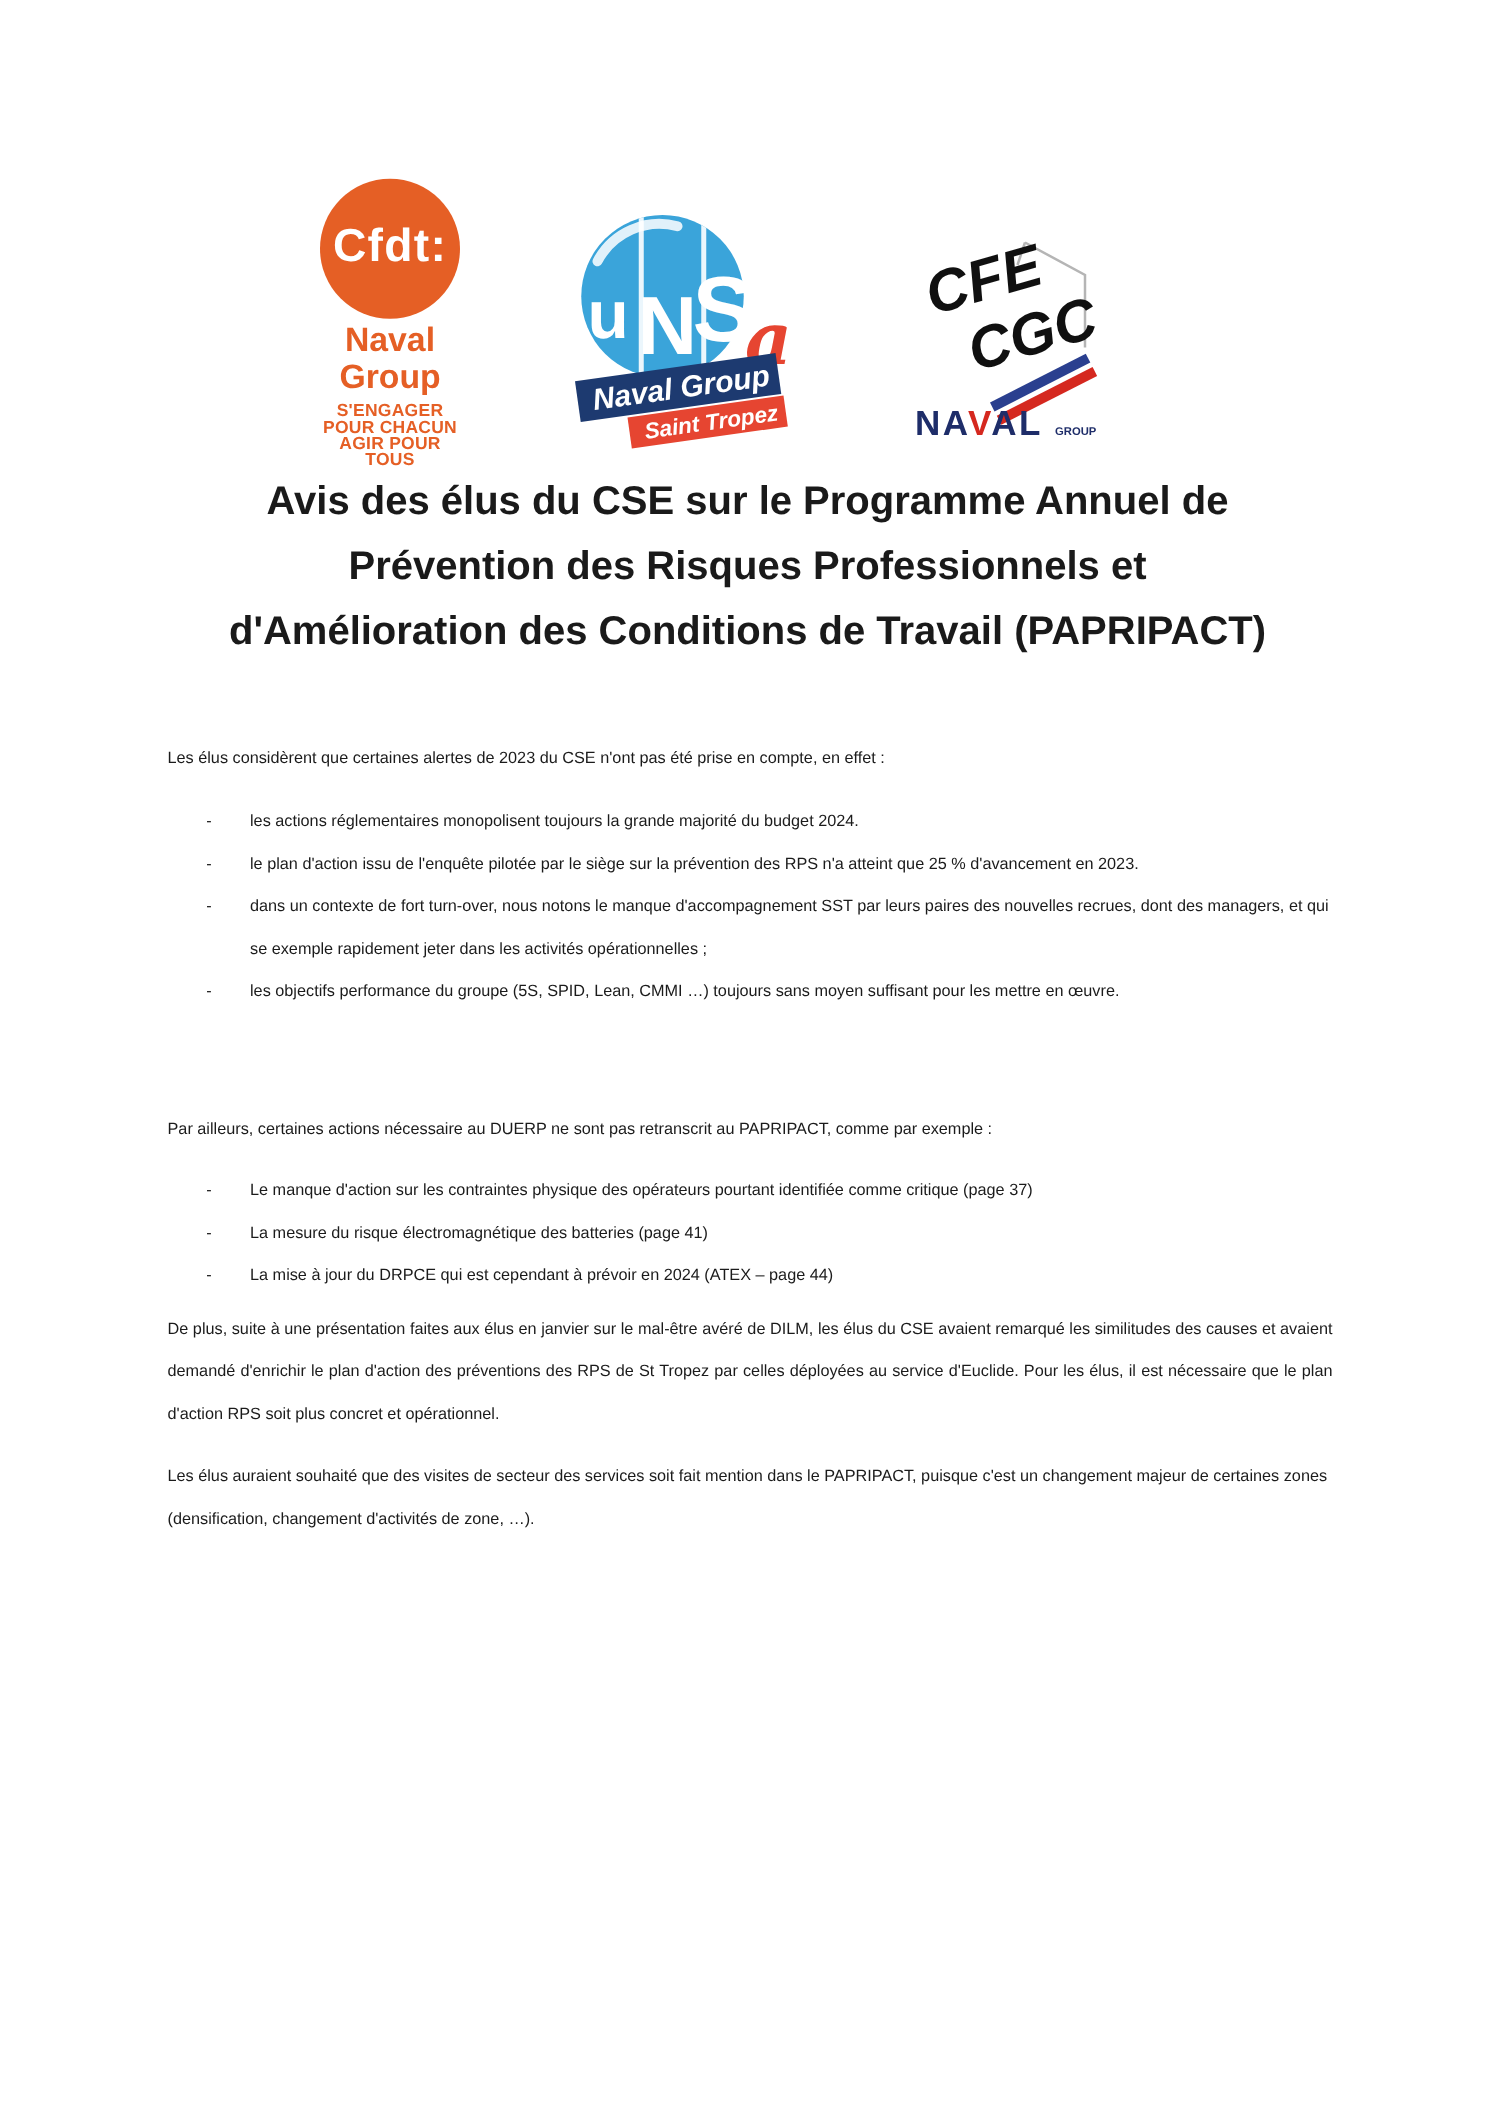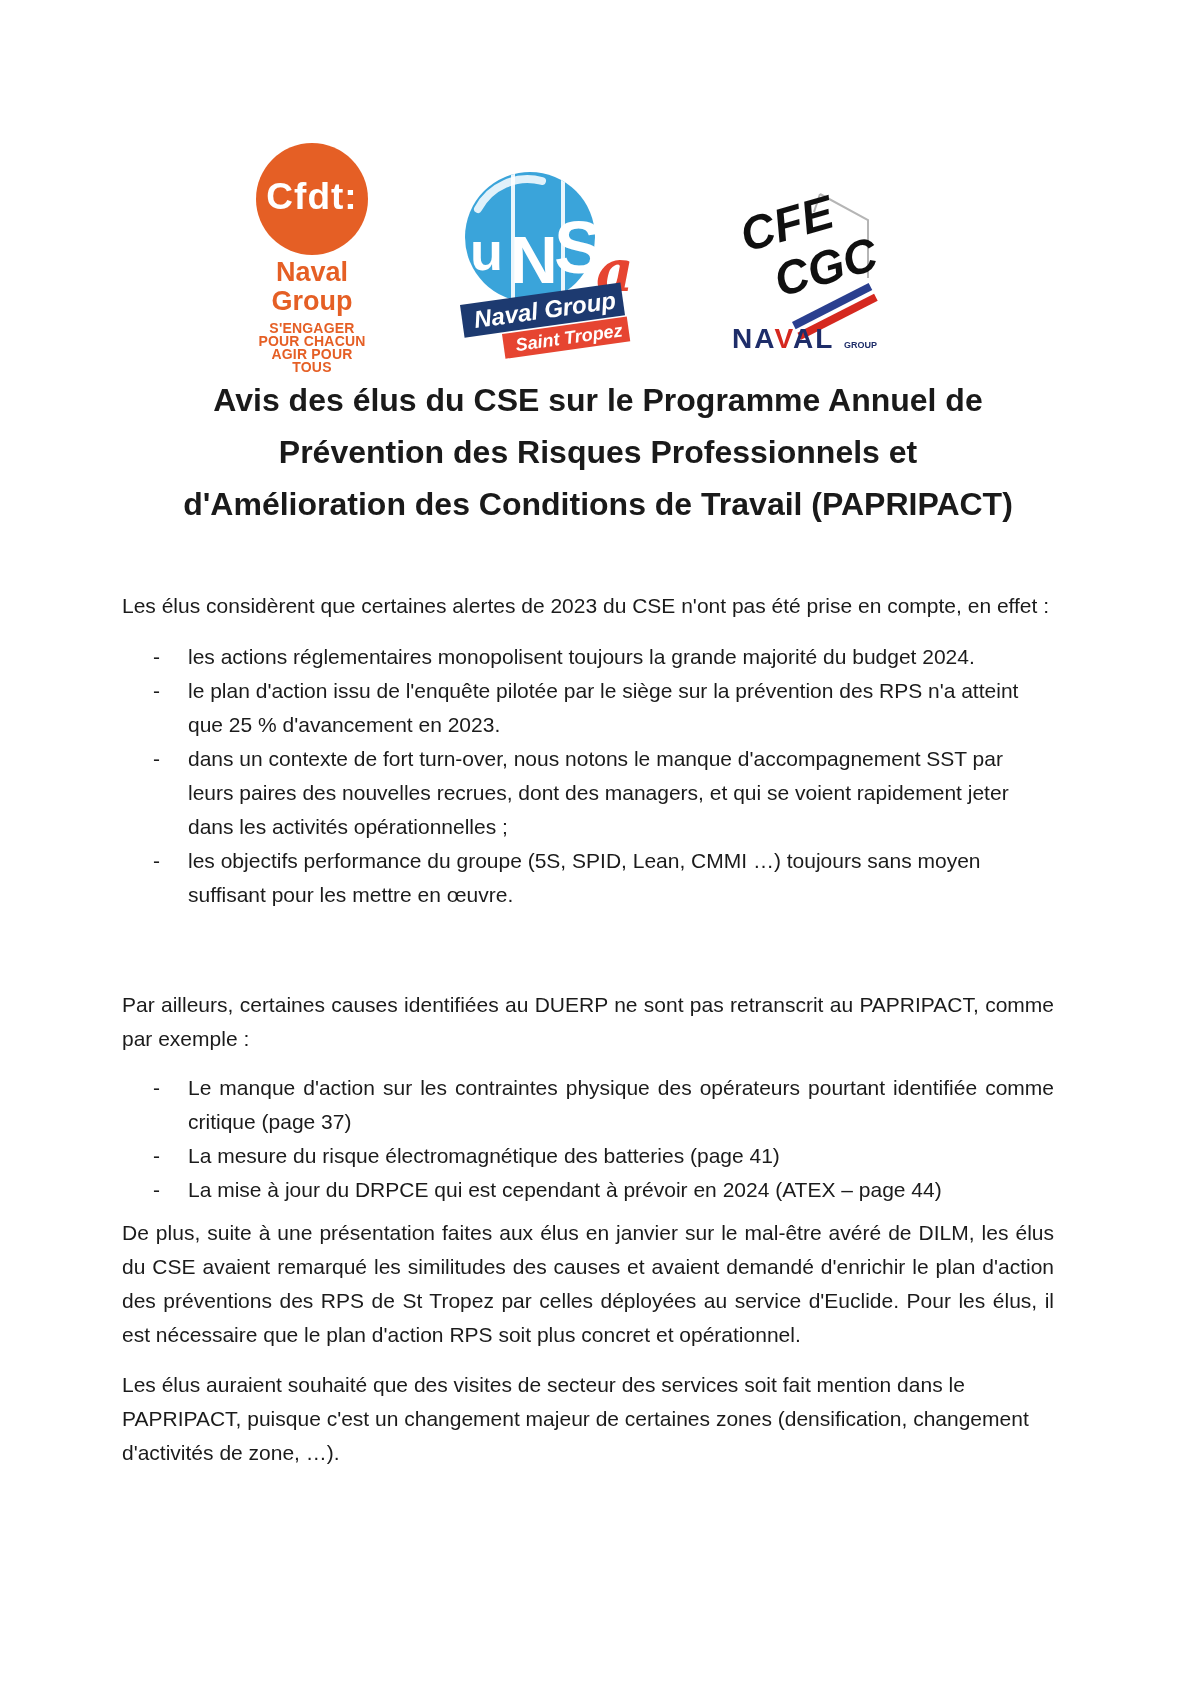--- a/index.html
+++ b/index.html
@@ -28,22 +28,22 @@
   svg { display:block; }
 
   
   .title {
     position:absolute; left:0; top:374px; width:100%;
     text-align:center; font-weight:bold; font-size:32px; line-height:52px; color:#1a1a1a;
   }
 
   
   .body-text {
-    position:absolute; left:122px; top:589px; width:932px;
-    font-size:21px; line-height:34px; color:#1b1b1b;
+    position:absolute; left:134px; top:589px; width:932px;
+    font-size:13px; line-height:34px; color:#1b1b1b;
   }
   .para { margin:0; }
   .justify { text-align:justify; }
   .p1 { margin-bottom:17px; }
   .list-1 { margin-bottom:76px; }
   .p2 { margin-bottom:15px; }
   .list-2 { margin-bottom:9px; }
   .p3 { margin-bottom:16px; }
   .li { position:relative; padding-left:66px; }
   .dash { position:absolute; left:31px; top:0; }
@@ -126,29 +126,29 @@
       <div class="li">
         <span class="dash">-</span>
         <span class="li-text">les actions réglementaires monopolisent toujours la grande majorité du budget 2024.</span>
       </div>
       <div class="li">
         <span class="dash">-</span>
         <span class="li-text">le plan d'action issu de l'enquête pilotée par le siège sur la prévention des RPS n'a atteint que 25 % d'avancement en 2023.</span>
       </div>
       <div class="li">
         <span class="dash">-</span>
-        <span class="li-text">dans un contexte de fort turn-over, nous notons le manque d'accompagnement SST par leurs paires des nouvelles recrues, dont des managers, et qui se voient rapidement jeter dans les activités opérationnelles ;</span>
+        <span class="li-text">dans un contexte de fort turn-over, nous notons le manque d'accompagnement SST par leurs paires des nouvelles recrues, dont des managers, et qui se exemple rapidement jeter dans les activités opérationnelles ;</span>
       </div>
       <div class="li">
         <span class="dash">-</span>
         <span class="li-text">les objectifs performance du groupe (5S, SPID, Lean, CMMI …) toujours sans moyen suffisant pour les mettre en œuvre.</span>
       </div>
     </div>
 
-    <p class="para p2 justify">Par ailleurs, certaines causes identifiées au DUERP ne sont pas retranscrit au PAPRIPACT, comme par exemple :</p>
+    <p class="para p2 justify">Par ailleurs, certaines actions nécessaire au DUERP ne sont pas retranscrit au PAPRIPACT, comme par exemple :</p>
 
     <div class="list list-2">
       <div class="li justify">
         <span class="dash">-</span>
         <span class="li-text">Le manque d'action sur les contraintes physique des opérateurs pourtant identifiée comme critique (page 37)</span>
       </div>
       <div class="li">
         <span class="dash">-</span>
         <span class="li-text">La mesure du risque électromagnétique des batteries (page 41)</span>
       </div>

